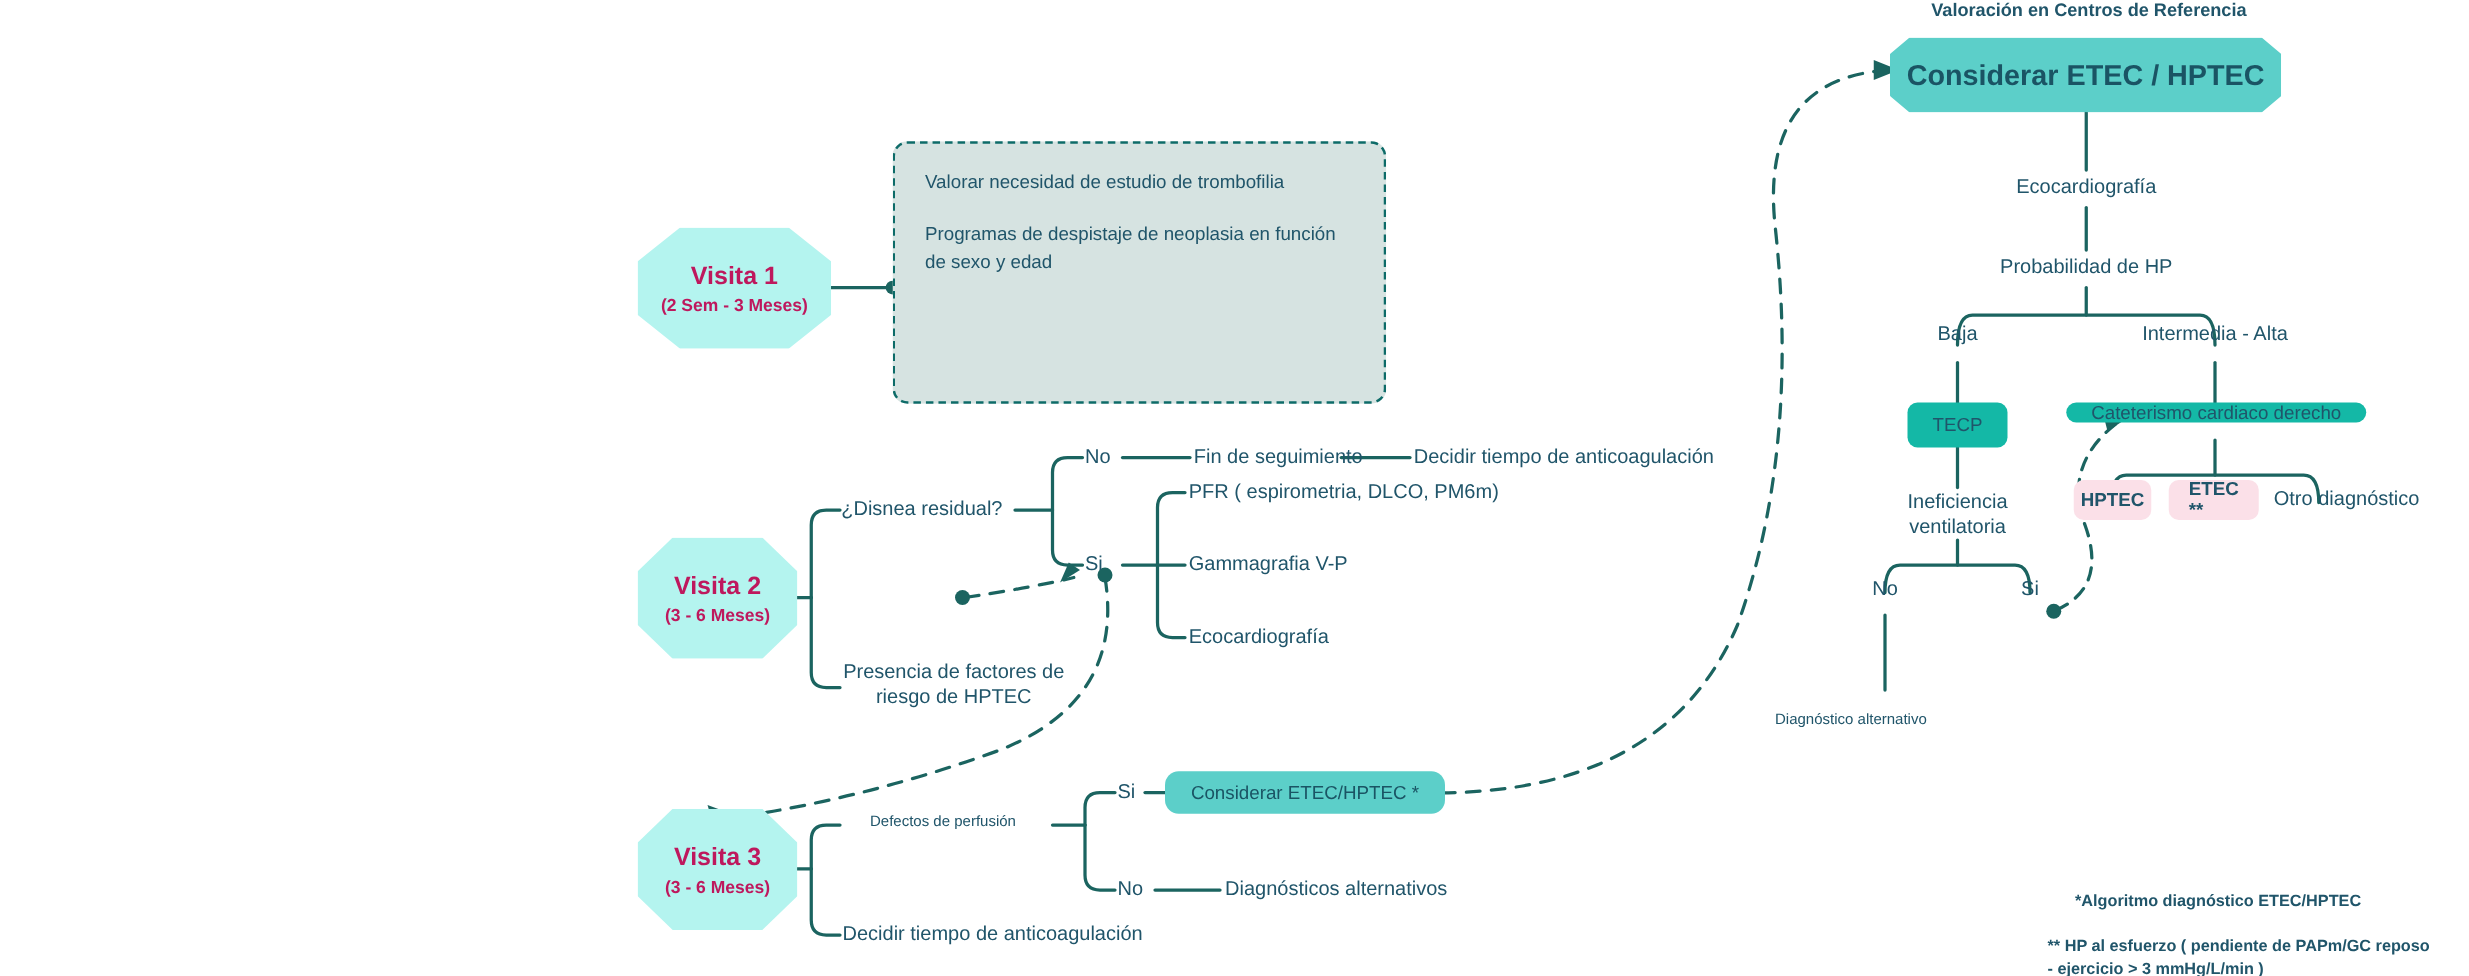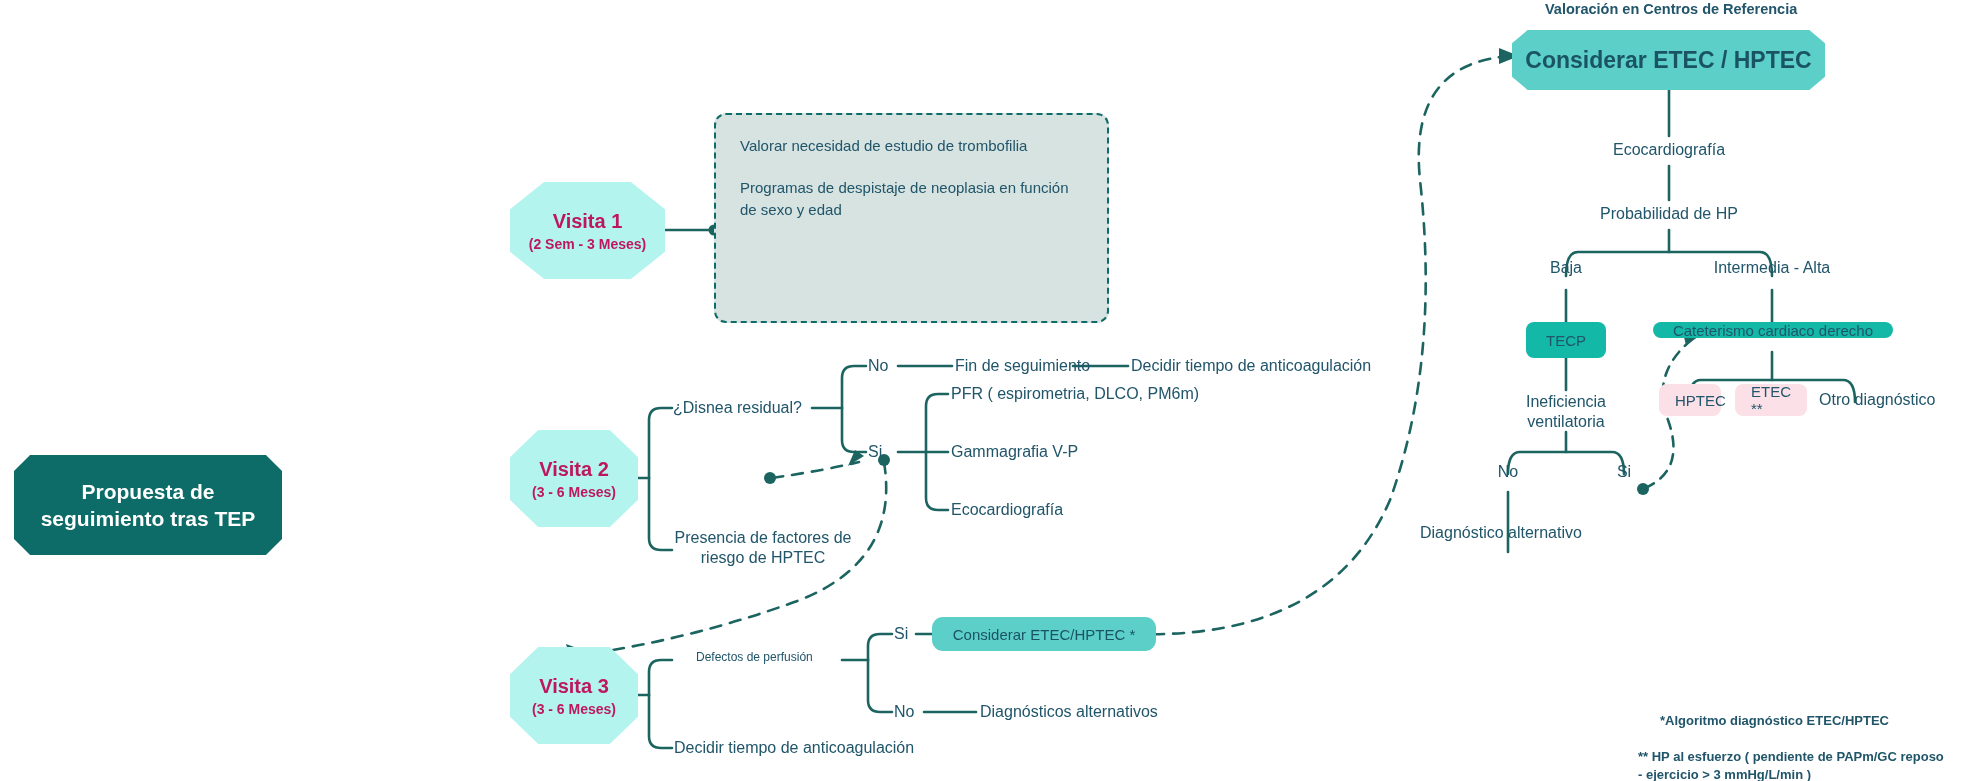--- a/index.html
+++ b/index.html
@@ -114,26 +114,28 @@
     border-radius:8px;
     font-size:15px;
     padding:0 12px;
     box-sizing:border-box;
   }
   
   .chip-pink{
     position:absolute;
     display:flex;
     align-items:center;
+    justify-content:center;
     background:#fbe0e8;
     color:#20556a;
     border-radius:8px;
     font-size:15px;
     padding:0 16px;
     box-sizing:border-box;
+    font-weight:bold;
   }
 
   .foot{
     position:absolute;
     font-size:13px;
     color:#20556a;
     line-height:1.45;
   }
   .foot.bold{font-weight:bold;}
 </style>
@@ -203,26 +205,20 @@
     </g>
 
     <g fill="#1b6460">
       <polygon points="864,456 848,466 855,450"></polygon>
       <polygon points="572,664 566,644 585,651"></polygon>
       <polygon points="1519,56 1499,48 1499,64"></polygon>
       <polygon points="1701,335 1682,329 1686,345"></polygon>
     </g>
   </svg>
 
-  <div class="title-hex" style="left:14px; top:455px; width:268px; height:100px;">
-    <div>
-      <div>Propuesta de</div>
-      <div>seguimiento tras TEP</div>
-    </div>
-  </div>
 
   <div class="visita" style="left:510px; top:182px; width:155px; height:97px;">
     <span class="v-title">Visita 1</span>
     <span class="v-sub">(2 Sem - 3 Meses)</span>
   </div>
 
   <div class="panel" style="left:714px; top:113px; width:395px; height:210px;">
     <p>Valorar necesidad de estudio de trombofilia</p>
     <p>Programas de despistaje de neoplasia en función de sexo y edad</p>
   </div>
@@ -278,21 +274,21 @@
 
   <div class="chip-gray" style="left:1526px; top:322px; width:80px; height:36px;">
     <span>TECP</span>
   </div>
 
   <div class="lbl wrap" style="left:1496px; top:392px; width:140px; text-align:center; font-size:16px;">Ineficiencia ventilatoria</div>
 
   <div class="lbl" style="left:1478px; top:462px; width:60px; text-align:center; font-size:16px;">No</div>
   <div class="lbl" style="left:1594px; top:462px; width:60px; text-align:center; font-size:16px;">Si</div>
 
-  <div class="lbl" style="left:1420px; top:523px; font-size:16px;">Diagnóstico alternativo</div>
+  <div class="lbl" style="left:1420px; top:568px; font-size:12px;">Diagnóstico alternativo</div>
 
   <div class="chip-gray" style="left:1653px; top:322px; width:240px; height:16px;">
     <span>Cateterismo cardiaco derecho</span>
   </div>
 
   <div class="chip-pink" style="left:1659px; top:384px; width:62px; height:32px;">
     <span>HPTEC</span>
   </div>
   <div class="chip-pink" style="left:1735px; top:384px; width:72px; height:32px;">
     <span>ETEC **</span>

